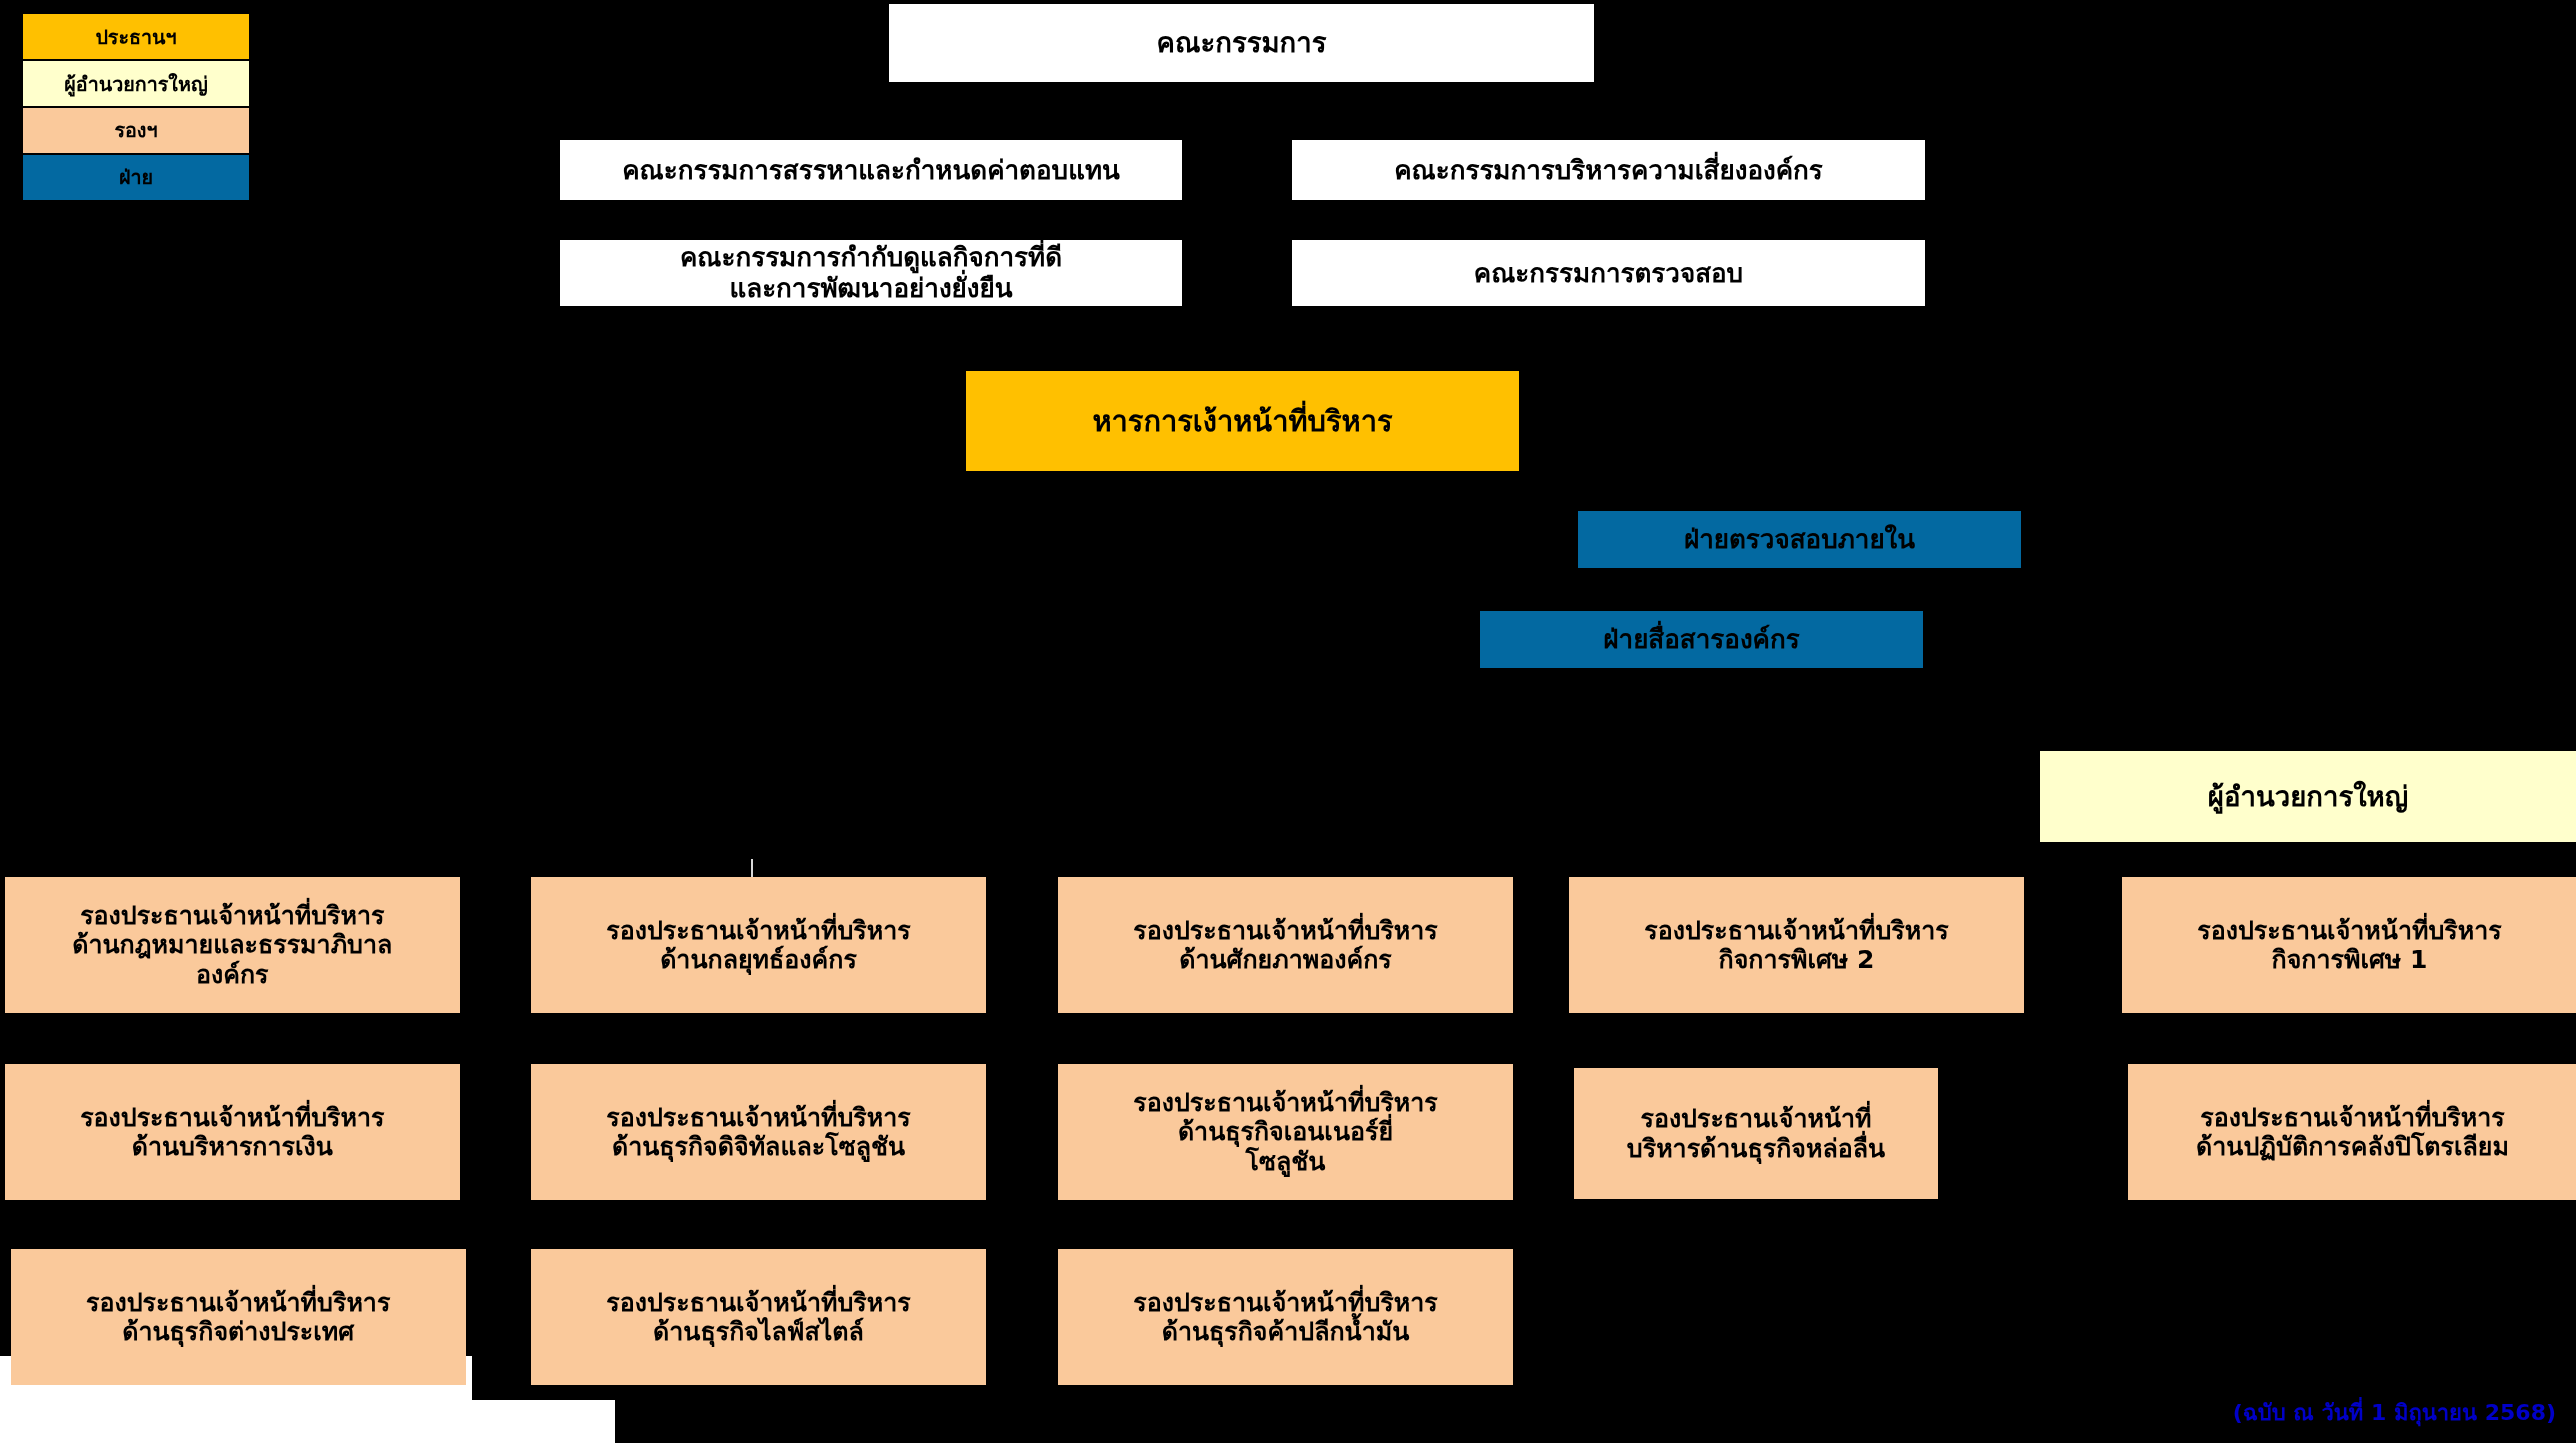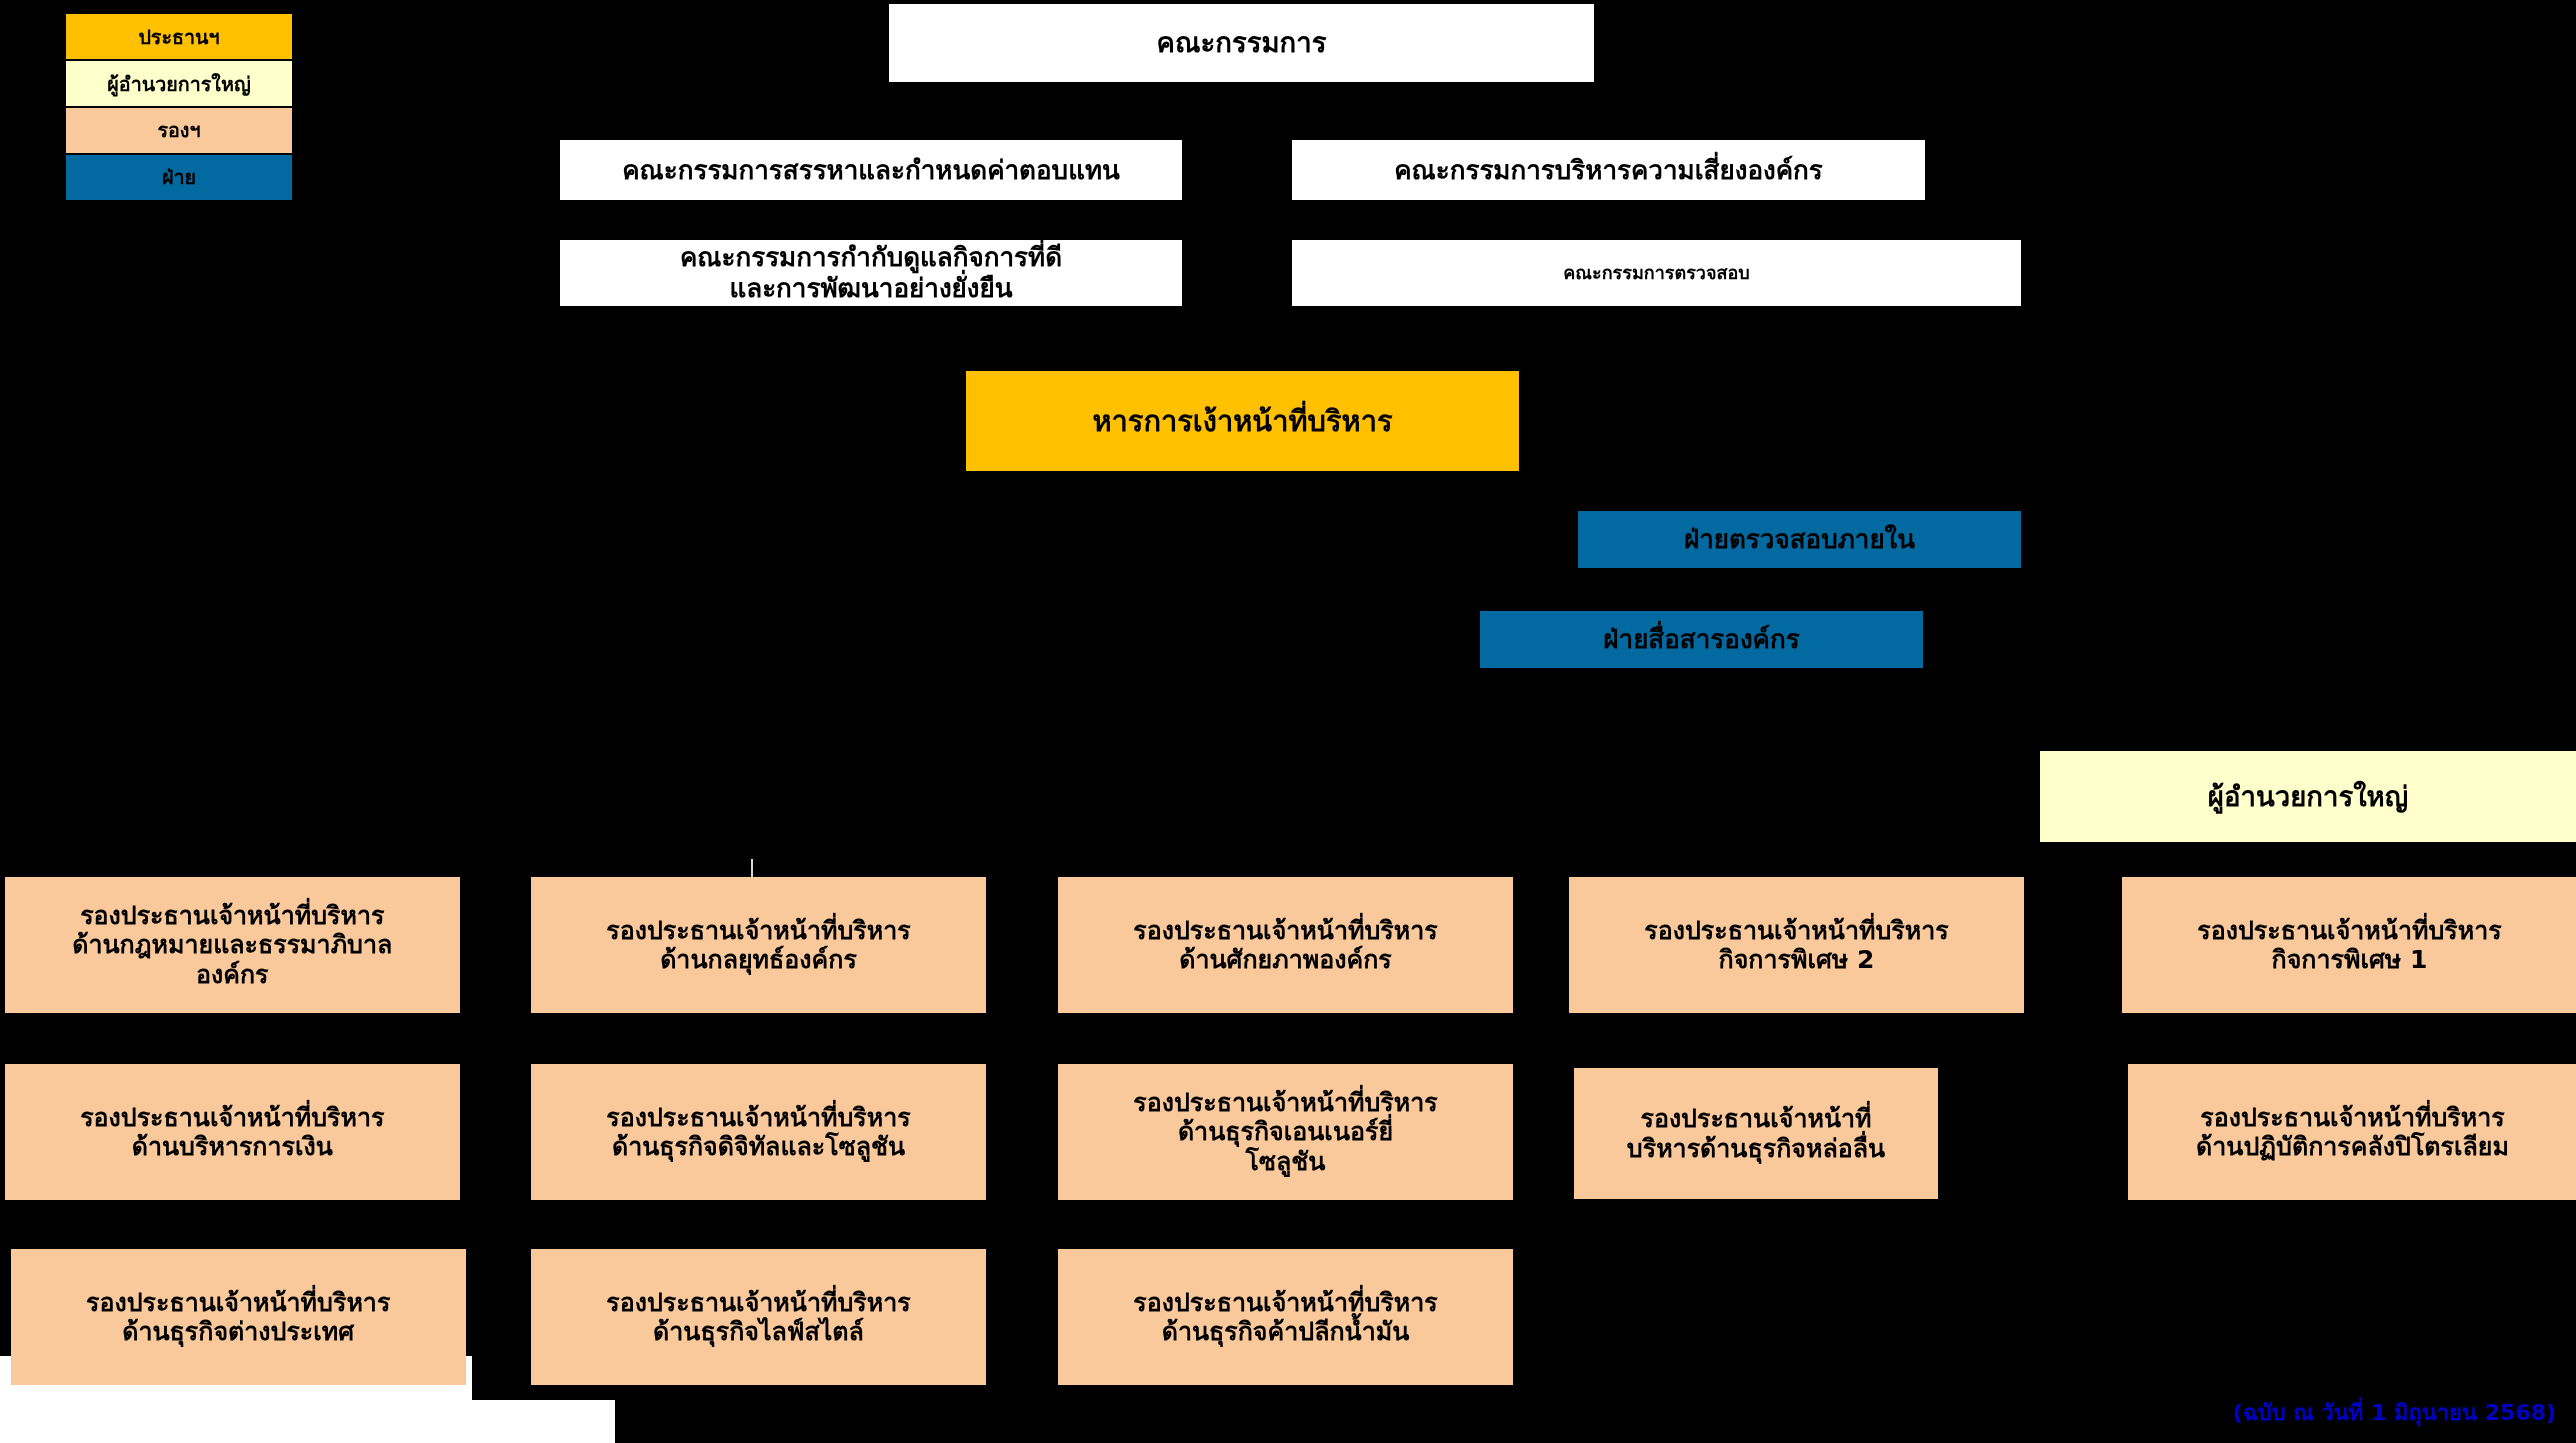--- a/index.html
+++ b/index.html
@@ -55,21 +55,20 @@
     box-sizing: border-box;
     width: 100%;
     height: 45px;
     display: flex;
     align-items: center;
     justify-content: center;
     font-size: 19.7px;
     font-weight: bold;
     color: #000;
     margin-bottom: 1.8px;
-    margin-left: 43px;
   }
 
   .footnote {
     position: absolute;
     right: 20px;
     bottom: 13px;
     color: #0000c8;
     font-size: 22px;
     font-weight: bold;
     z-index: 5;
@@ -108,21 +107,21 @@
 
 <div class="node n-white" style="left:889px; top:3.6px; width:705px; height:78px; font-size:27.5px;">คณะกรรมการ</div>
 
 <div class="node n-white" style="left:560px; top:140px; width:622px; height:60px; font-size:26px;">คณะกรรมการสรรหาและกำหนดค่าตอบแทน</div>
 
 <div class="node n-white" style="left:1292px; top:140px; width:633px; height:60px; font-size:26px;">คณะกรรมการบริหารความเสี่ยงองค์กร</div>
 
 <div class="node n-white" style="left:560px; top:240px; width:622px; height:66px; font-size:26px;">คณะกรรมการกำกับดูแลกิจการที่ดี
 และการพัฒนาอย่างยั่งยืน</div>
 
-<div class="node n-white" style="left:1292px; top:240px; width:729px; height:66px; font-size:18px;">คณะกรรมการตรวจสอบ</div>
+<div class="node n-white" style="left:1292px; top:240px; width:633px; height:66px; font-size:26px;">คณะกรรมการตรวจสอบ</div>
 
 <div class="node n-amber" style="left:966px; top:371px; width:553px; height:100px; font-size:29px;">หารการเง้าหน้าที่บริหาร</div>
 
 <div class="node n-blue" style="left:1534px; top:511px; width:443px; height:57px; font-size:26px;margin-left:44px;">ฝ่ายตรวจสอบภายใน</div>
 
 <div class="node n-blue" style="left:1432px; top:611px; width:443px; height:57px; font-size:26px;margin-left:48px;">ฝ่ายสื่อสารองค์กร</div>
 
 <div class="node n-cream" style="left:2040px; top:751px; width:536px; height:91px; font-size:27.5px;">ผู้อำนวยการใหญ่</div>
 
 <div class="node n-peach" style="left:4.8px; top:877px; width:455px; height:136px; font-size:25px;">รองประธานเจ้าหน้าที่บริหาร

